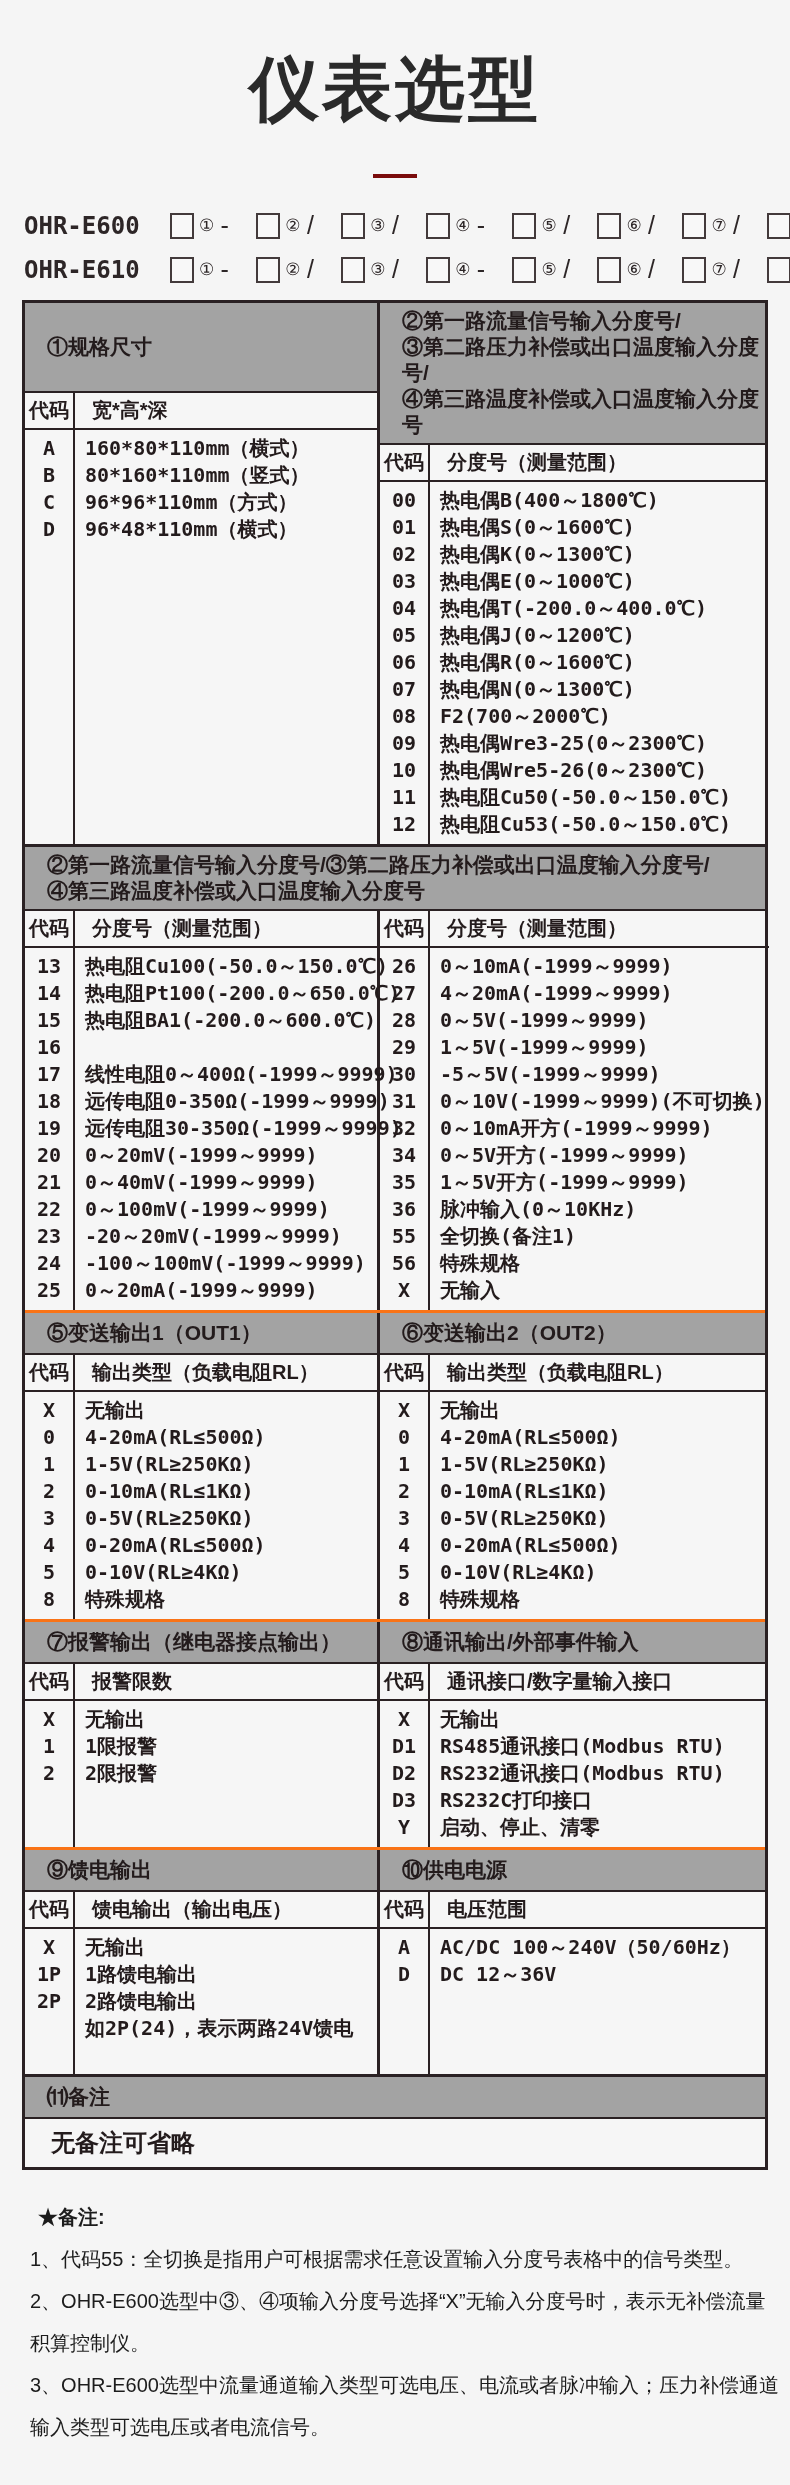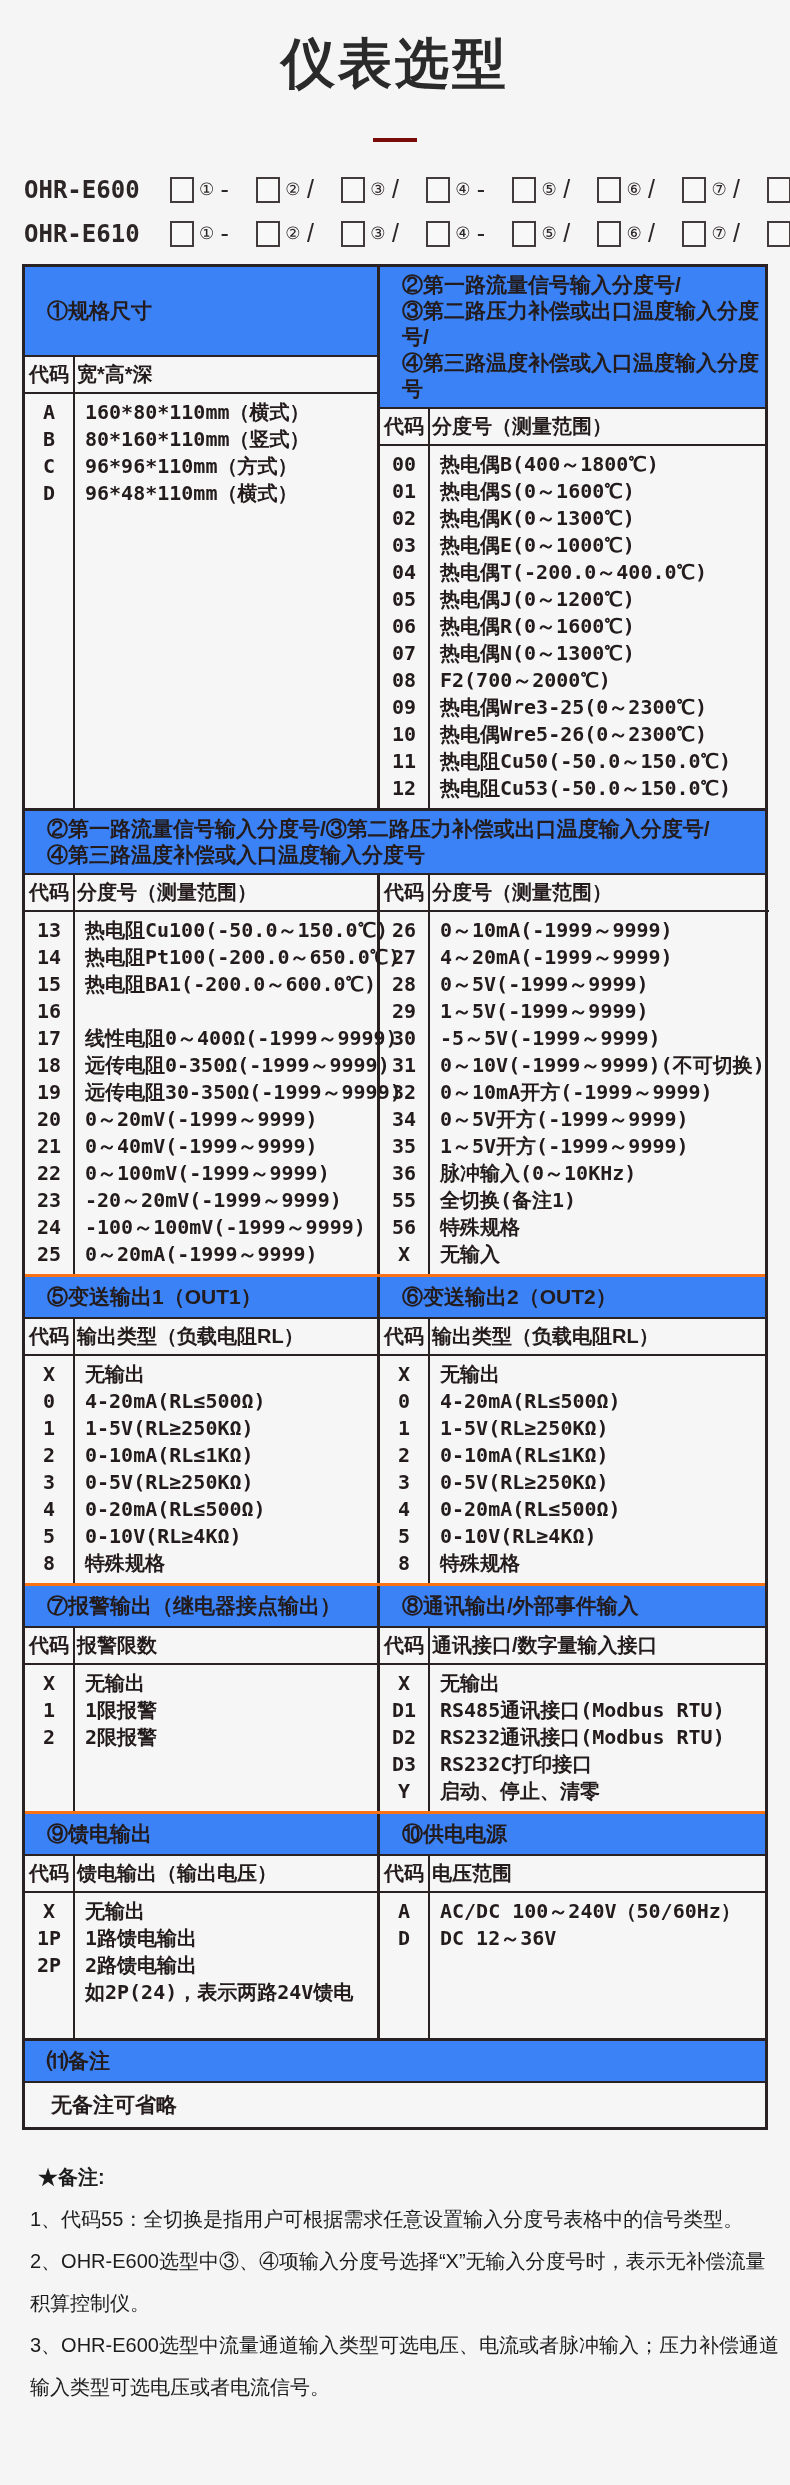--- a/index.html
+++ b/index.html
@@ -1,20 +1,20 @@
 <!DOCTYPE html>
 <html><head>
 <meta charset="utf-8">
 <title>仪表选型</title>
 <style>
   html,body{margin:0;padding:0;background:#f5f5f5;}
   .page{width:790px;background:#f5f5f5;color:#231b1c;font-family:"Liberation Sans",sans-serif;overflow:hidden;}
 
   
-  .page-title{margin:0;padding-top:30px;text-align:center;font-size:54px;line-height:1.25;
+  .page-title{margin:16px;padding-top:30px;text-align:center;font-size:70px;line-height:1.25;
     font-weight:900;letter-spacing:3px;color:#2a2a2a;font-family:"DejaVu Sans",sans-serif;}
   .title-dash{width:44px;height:4px;background:#7a0b0b;margin:40px auto 34px;}
 
   
   .model-lines{margin:0 6px 6px 24px;}
   .model-line{display:flex;align-items:flex-start;margin-bottom:16px;}
   .m-cell{display:flex;flex-direction:row;align-items:center;}
   .m-top{height:28px;display:flex;align-items:center;white-space:pre;font-size:25px;font-weight:600;color:#2d2627;}
   .m-bot{height:26px;font-size:17px;color:#2d2627;line-height:26px;text-align:center;min-width:22px;}
   .m-prefix{font-family:"DejaVu Sans Mono",monospace;font-weight:700;font-size:24px;letter-spacing:0;padding-right:6px;}
@@ -23,35 +23,35 @@
   .m-box{width:20px;height:22px;border:2px solid #433a3b;background:#f8f8f8;margin:0 2px;}
 
   
   .big-table{margin:4px 22px 0;border:3px solid #2a2123;background:#f6f6f6;}
   .tsec{display:flex;align-items:stretch;border-top:3px solid #f97316;}
   .tsec:first-child{border-top:none;}
   .tsec-col{border-top:3px solid #2a2123;}
   .two-halves{display:flex;align-items:stretch;}
   .thalf{width:352px;display:flex;flex-direction:column;border-right:3px solid #2a2123;}
   .thalf.right{flex:1;width:auto;border-right:none;}
-  .sec-title{background:#3b82f6;border-bottom:2px solid #2a2123;font-weight:700;font-size:21px;
+  .sec-title{background:#a3a3a3;border-bottom:2px solid #2a2123;font-weight:700;font-size:21px;
     line-height:26px;padding:5px 6px 5px 22px;display:flex;align-items:center;white-space:pre-line;}
   .sec-title.tall{min-height:78px;}
   .sec-title.one{min-height:30px;}
-  .subhead{display:flex;border-bottom:2px solid #2a2123;font-weight:700;font-size:20px;}
+  .subhead{display:flex;border-bottom:2px solid #2a2123;font-weight:700;font-size:20px;gap:15px;}
   .subhead .code{width:48px;text-align:center;border-right:2px solid #2a2123;padding:4px 0;}
   .subhead .desc{flex:1;padding:4px 6px 4px 2px;white-space:nowrap;}
   .tbody{position:relative;flex:1;padding:5px 0 6px;font-size:20px;font-weight:600;
     font-family:"DejaVu Sans Mono","Liberation Sans",monospace;}
   .tbody .vline{position:absolute;left:48px;top:0;bottom:0;width:2px;background:#2a2123;}
   .trow{display:flex;line-height:27px;}
   .trow .code{width:48px;text-align:center;flex:none;}
   .trow .desc{flex:1;padding:0 4px 0 12px;white-space:nowrap;}
   .tbody.pad-extra{min-height:134px;}
-  .fullrow{font-size:21px;font-weight:700;padding:8px 22px 8px 26px;}
+  .fullrow{font-size:24px;font-weight:700;padding:8px 22px 8px 26px;}
 
   
   .notes{margin:26px 8px 0 30px;color:#1c1c1c;font-size:20px;line-height:42px;}
   .notes-title{font-weight:600;margin-left:8px;}
   .note{margin:0;}
   .notes-block{padding-bottom:30px;}
 </style>
 </head>
 <body>
 

